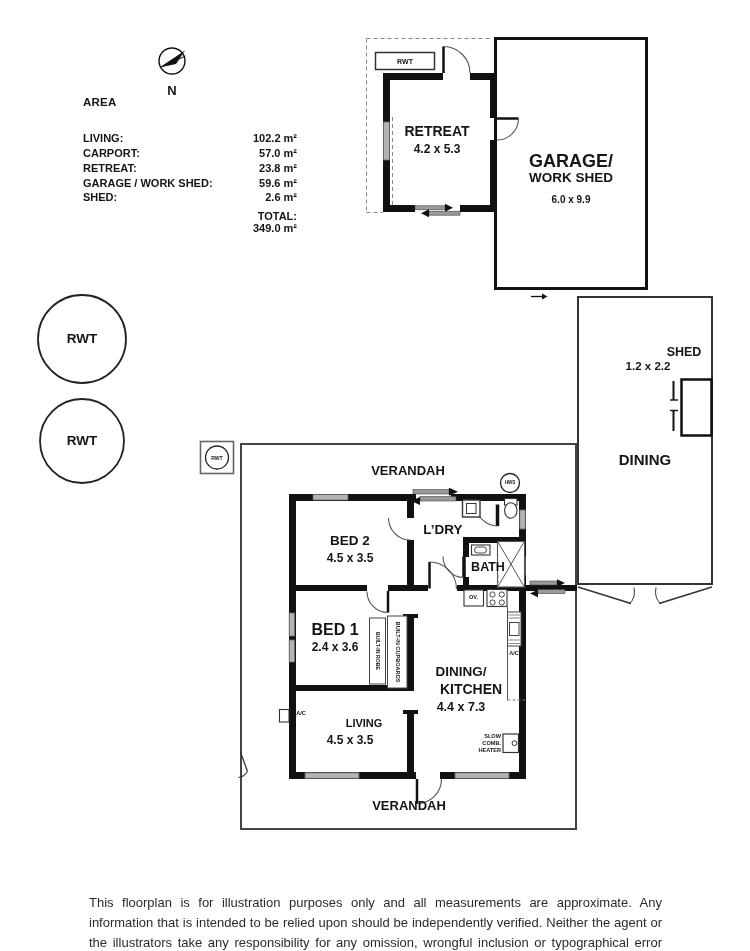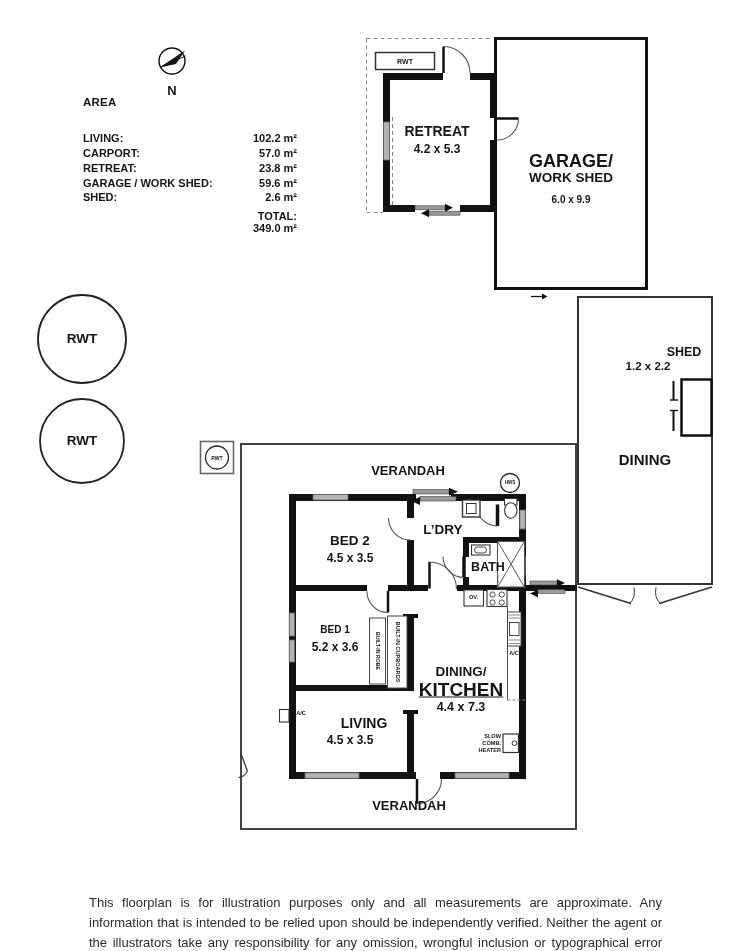--- a/index.html
+++ b/index.html
@@ -235,26 +235,26 @@
   <div class="lbl" style="left:684px;top:352px;font-size:12.5px;">SHED</div>
   <div class="lbl" style="left:648px;top:366.5px;font-size:11.5px;">1.2 x 2.2</div>
   <div class="lbl" style="left:645px;top:459px;font-size:15px;">DINING</div>
 
   <div class="lbl" style="left:408px;top:470px;font-size:13px;">VERANDAH</div>
   <div class="lbl" style="left:409px;top:805px;font-size:13px;">VERANDAH</div>
   <div class="lbl" style="left:350px;top:541px;font-size:13.5px;">BED 2</div>
   <div class="lbl" style="left:350px;top:558px;font-size:12px;">4.5 x 3.5</div>
   <div class="lbl" style="left:443px;top:530px;font-size:13.5px;">L’DRY</div>
   <div class="lbl" style="left:488px;top:567px;font-size:12.5px;">BATH</div>
-  <div class="lbl" style="left:335px;top:630px;font-size:10px;">BED 1</div>
-  <div class="lbl" style="left:335px;top:647px;font-size:12px;">5.2 x 3.6</div>
+  <div class="lbl" style="left:335px;top:630px;font-size:16px;">BED 1</div>
+  <div class="lbl" style="left:335px;top:647px;font-size:12px;">2.4 x 3.6</div>
   <div class="lbl" style="left:461px;top:672px;font-size:13.5px;">DINING/</div>
-  <div class="lbl" style="left:461px;top:689px;font-size:19px;text-decoration:underline;">KITCHEN</div>
+  <div class="lbl" style="left:471px;top:689px;font-size:14px;">KITCHEN</div>
   <div class="lbl" style="left:461px;top:707px;font-size:12.5px;">4.4 x 7.3</div>
-  <div class="lbl" style="left:350px;top:723px;font-size:14px;padding-left:28px;">LIVING</div>
+  <div class="lbl" style="left:350px;top:723px;font-size:11px;padding-left:28px;">LIVING</div>
   <div class="lbl" style="left:350px;top:740px;font-size:12px;">4.5 x 3.5</div>
 
   <div class="lbl" style="left:510px;top:483px;font-size:4.6px;">HWS</div>
   <div class="lbl" style="left:473.5px;top:598px;font-size:5.6px;">OV.</div>
   <div class="lbl" style="left:514px;top:654px;font-size:5.6px;">A/C</div>
   <div class="lbl" style="left:301px;top:714px;font-size:5.6px;">A/C</div>
   <div class="heater-lbl">SLOW
 COMB.
 HEATER</div>
   <div class="vlbl" style="left:377.5px;top:651px;font-size:5.2px;">BUILT-IN ROBE</div>

